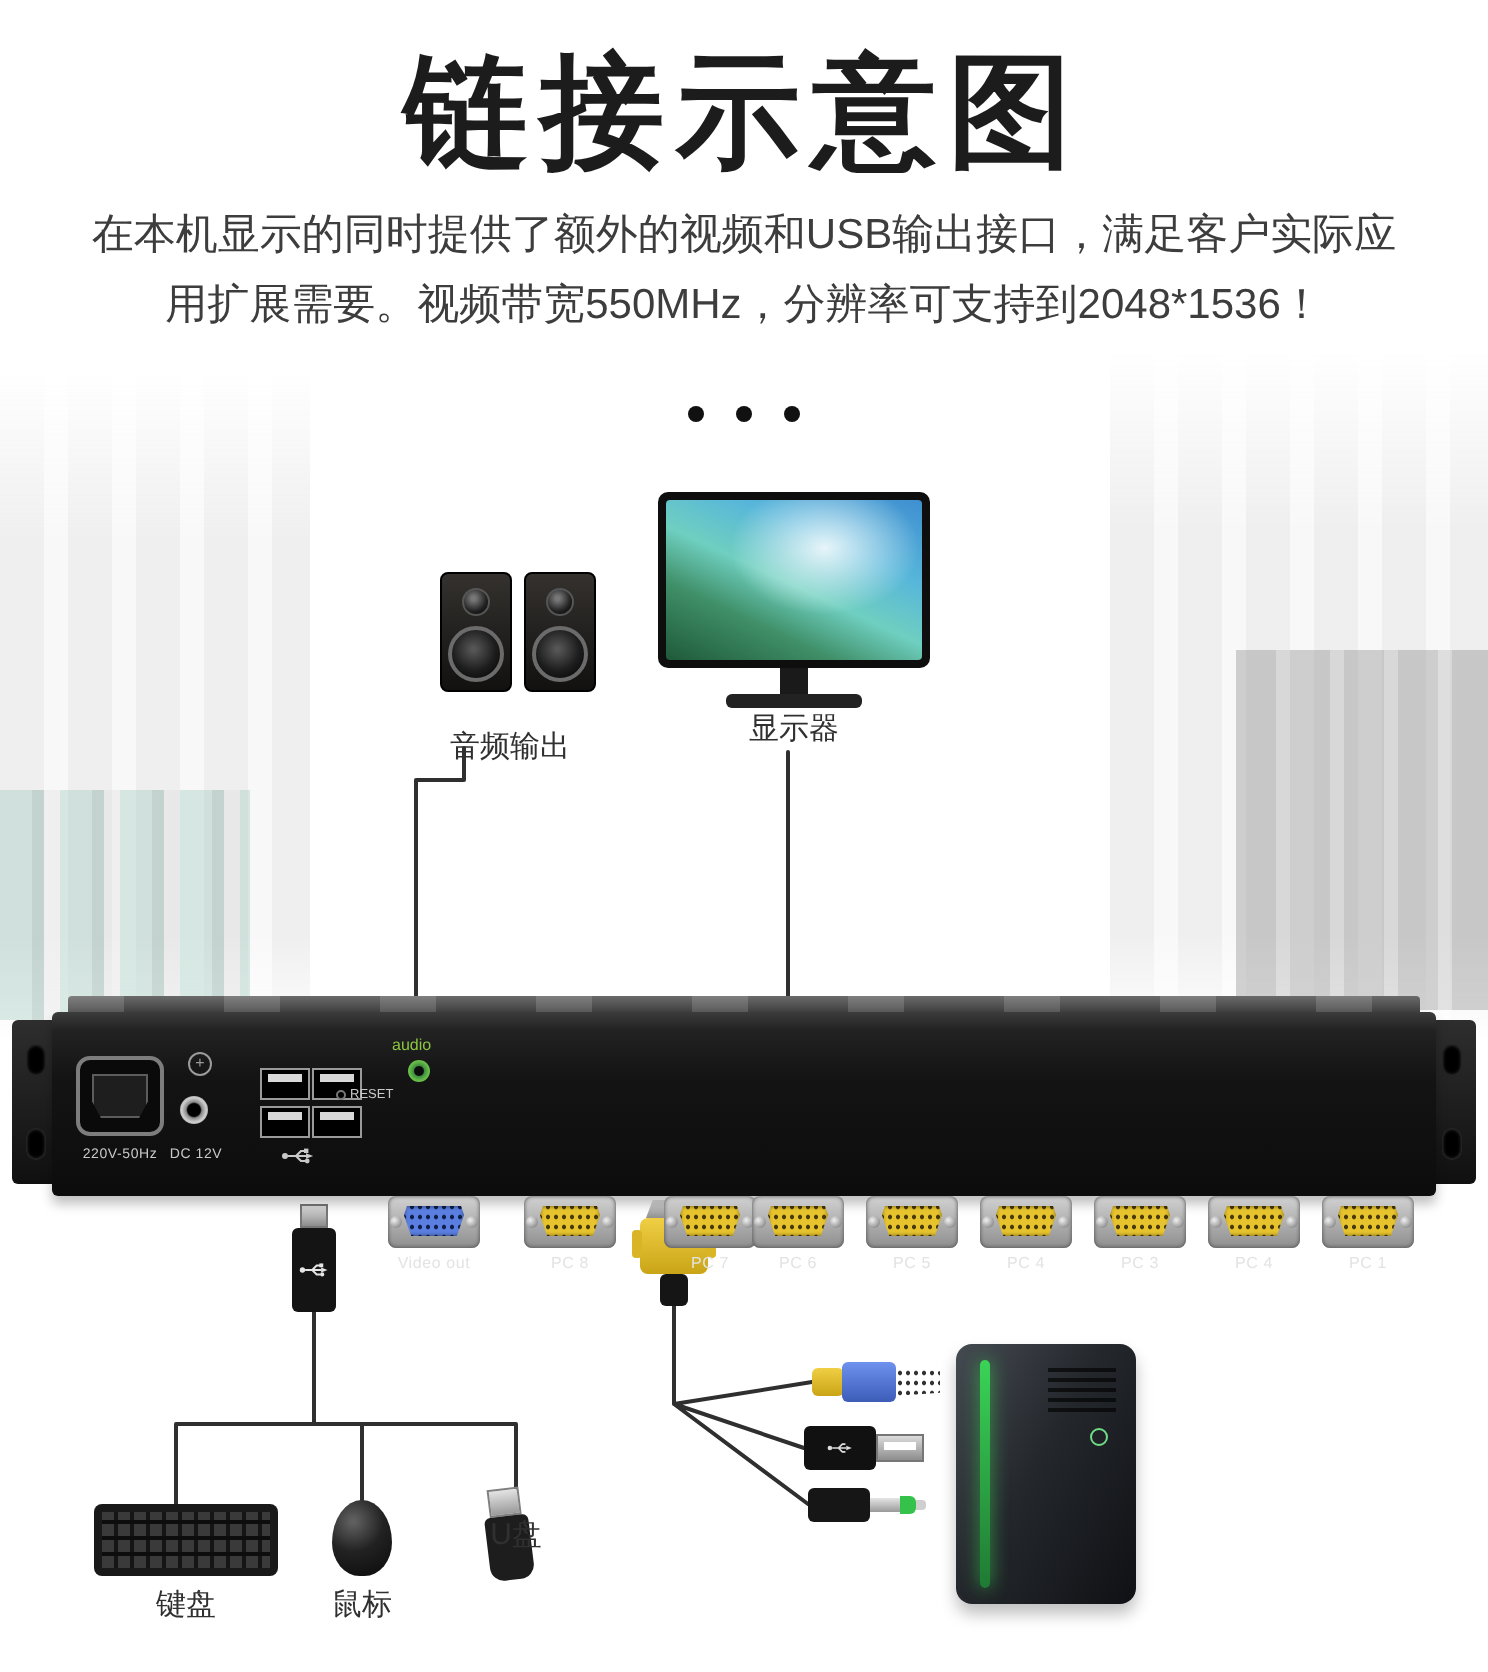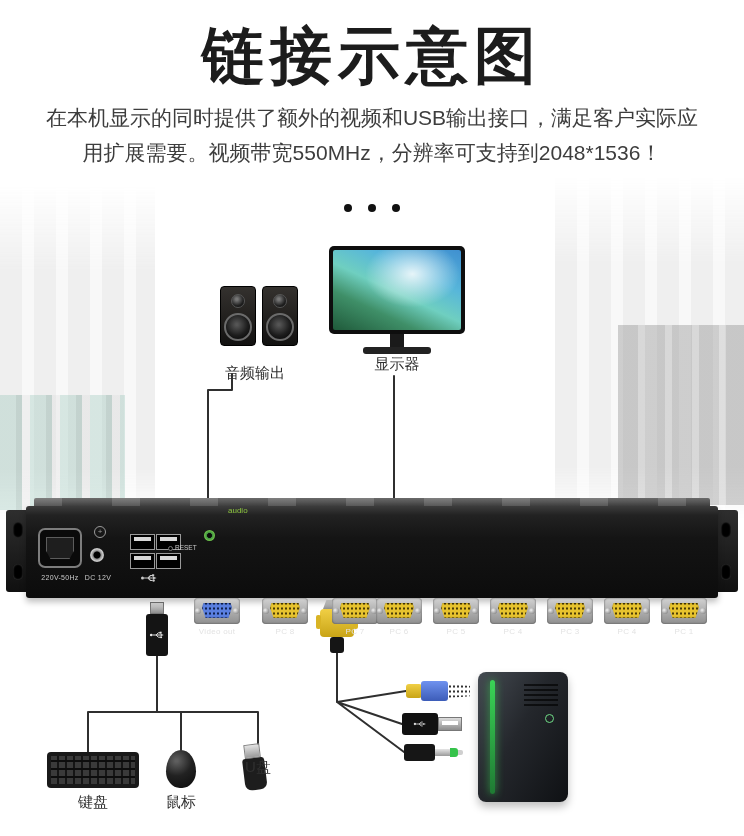--- a/index.html
+++ b/index.html
@@ -77,21 +77,21 @@
   
   .ground{position:absolute;left:68px;top:20px;width:10px;height:10px;border-radius:50%;
     border:1.5px solid #9a9a9a;color:#9a9a9a;font-size:8px;line-height:9px;text-align:center;}
   .dcjack{position:absolute;left:64px;top:42px;width:14px;height:14px;border-radius:50%;
     background:radial-gradient(circle,#000 32%,#888 40%,#cfcfcf 62%,#555 100%);}
   
   .usbp{position:absolute;width:23px;height:14px;background:#000;border:1px solid #9a9a9a;}
   .usbp::after{content:"";position:absolute;left:3px;right:3px;top:2px;height:4px;background:#d8d8d8;}
   .usb-icon-sm{position:absolute;left:114px;top:66px;}
   
-  .audio-label{position:absolute;left:170px;top:0;font-size:8px;color:#8dc63f;margin-left:32px;}
+  .audio-label{position:absolute;left:170px;top:12px;font-size:8px;color:#8dc63f;}
   .audio-jack{position:absolute;left:178px;top:24px;width:11px;height:11px;border-radius:50%;
     background:radial-gradient(circle,#0c0c0c 28%,#3f8f3f 36%,var(--audio-green,#6cc24a) 66%,#2e6e2e 100%);}
   .reset{position:absolute;left:142px;top:38px;font-size:6.5px;color:#c9c9c9;}
   .reset::before{content:"";display:inline-block;width:3px;height:3px;border-radius:50%;
     background:#000;border:1px solid #777;margin-right:2px;vertical-align:middle;}
   
   .port{position:absolute;top:48px;width:46px;text-align:center;margin-top:44px;}
   .vga{position:relative;width:46px;height:26px;border-radius:4px;margin:0 auto;
     background:linear-gradient(180deg,#d2d2d2,#8e8e8e);box-shadow:inset 0 0 2px #444;}
   .vga::before,.vga::after{content:"";position:absolute;top:10px;width:6px;height:6px;border-radius:50%;

